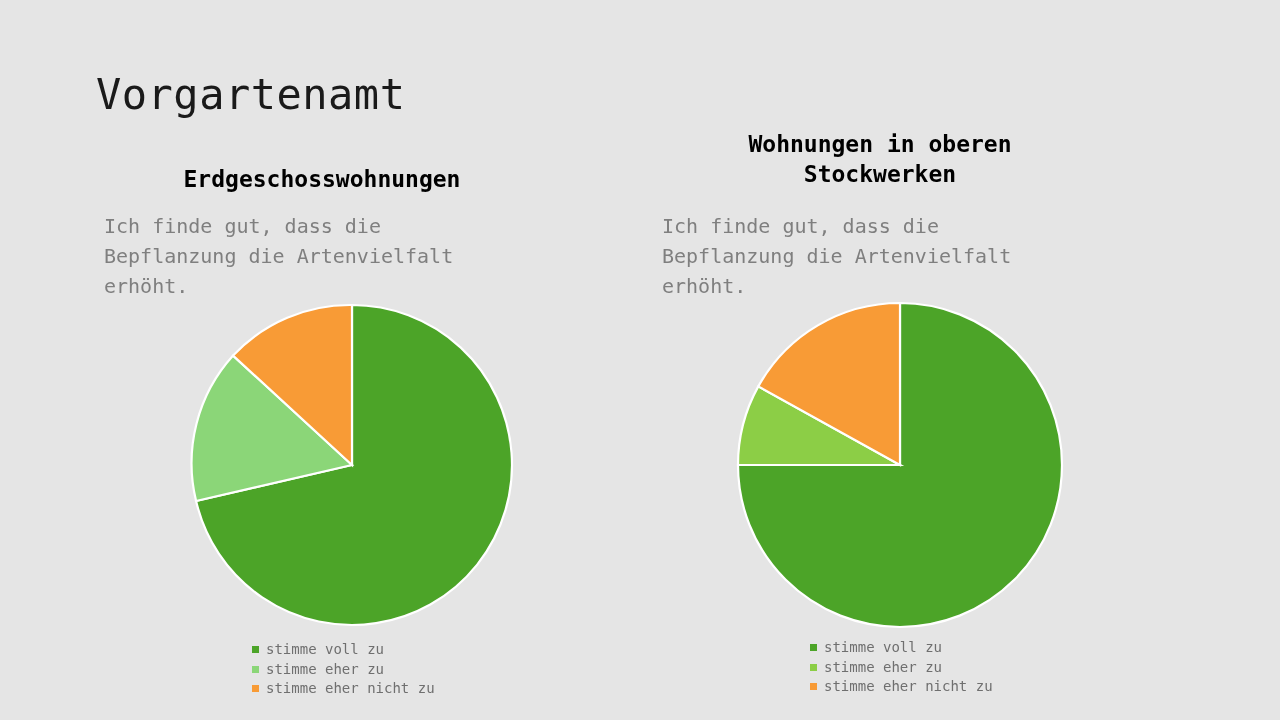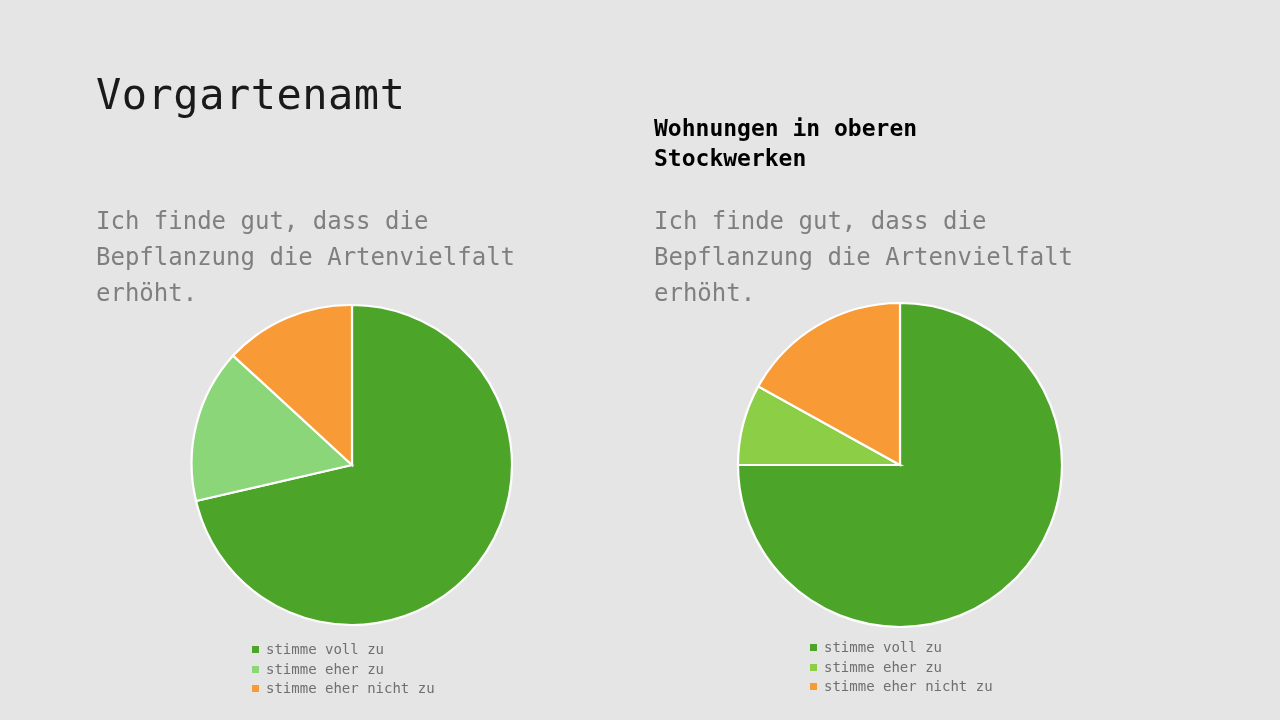--- a/index.html
+++ b/index.html
@@ -38,33 +38,34 @@
   .panel-left  { left: 96px;  width: 540px; }
   .panel-right { left: 654px; width: 540px; }
 
   .panel-heading {
     position: absolute;
     font-family: "DejaVu Sans Mono", "Liberation Mono", monospace;
     font-weight: bold;
     font-size: 23px;
     line-height: 1.32;
     color: #000000;
-    margin: 0;
+    margin: 16px;
     width: 420px;
+    text-align: center;
   }
   .panel-left .panel-heading  { top: 148px; }
   .panel-right .panel-heading { top: 113px; }
 
   .panel-question {
     position: absolute;
     font-family: "DejaVu Sans Mono", "Liberation Mono", monospace;
-    font-size: 24px;
+    font-size: 20px;
     line-height: 1.5;
     color: #7f7f7f;
-    margin: 0;
+    margin: 8px;
     width: 452px;
     white-space: pre-line;
   }
   .panel-left .panel-question  { top: 203px; }
   .panel-right .panel-question { top: 203px; }
 
   .chart-area {
     position: absolute;
     top: 290px;
     left: 0;
@@ -100,20 +101,21 @@
   .legend-label { color: #6f6f6f; }
 </style>
 </head>
 <body>
 
 <div class="slide">
 
   <h1 class="page-title">Vorgartenamt</h1>
 
   <div class="panel panel-left">
+    <h2 class="panel-heading">Erdgeschosswohnungen</h2>
     <p class="panel-question">Ich finde gut, dass die
 Bepflanzung die Artenvielfalt
 erhöht.</p>
 
     <div class="chart-area">
       <svg class="pie-svg" width="330" height="330" viewBox="0 0 330 330">
 
         <path d="M 164 164 L 164 4 A 160 160 0 1 1 8.1 200.0 Z" fill="#4CA428" stroke="#ffffff" stroke-width="2.2"></path>
 
         <path d="M 164 164 L 8.1 200.0 A 160 160 0 0 1 45.1 54.6 Z" fill="#8BD678" stroke="#ffffff" stroke-width="2.2"></path>

